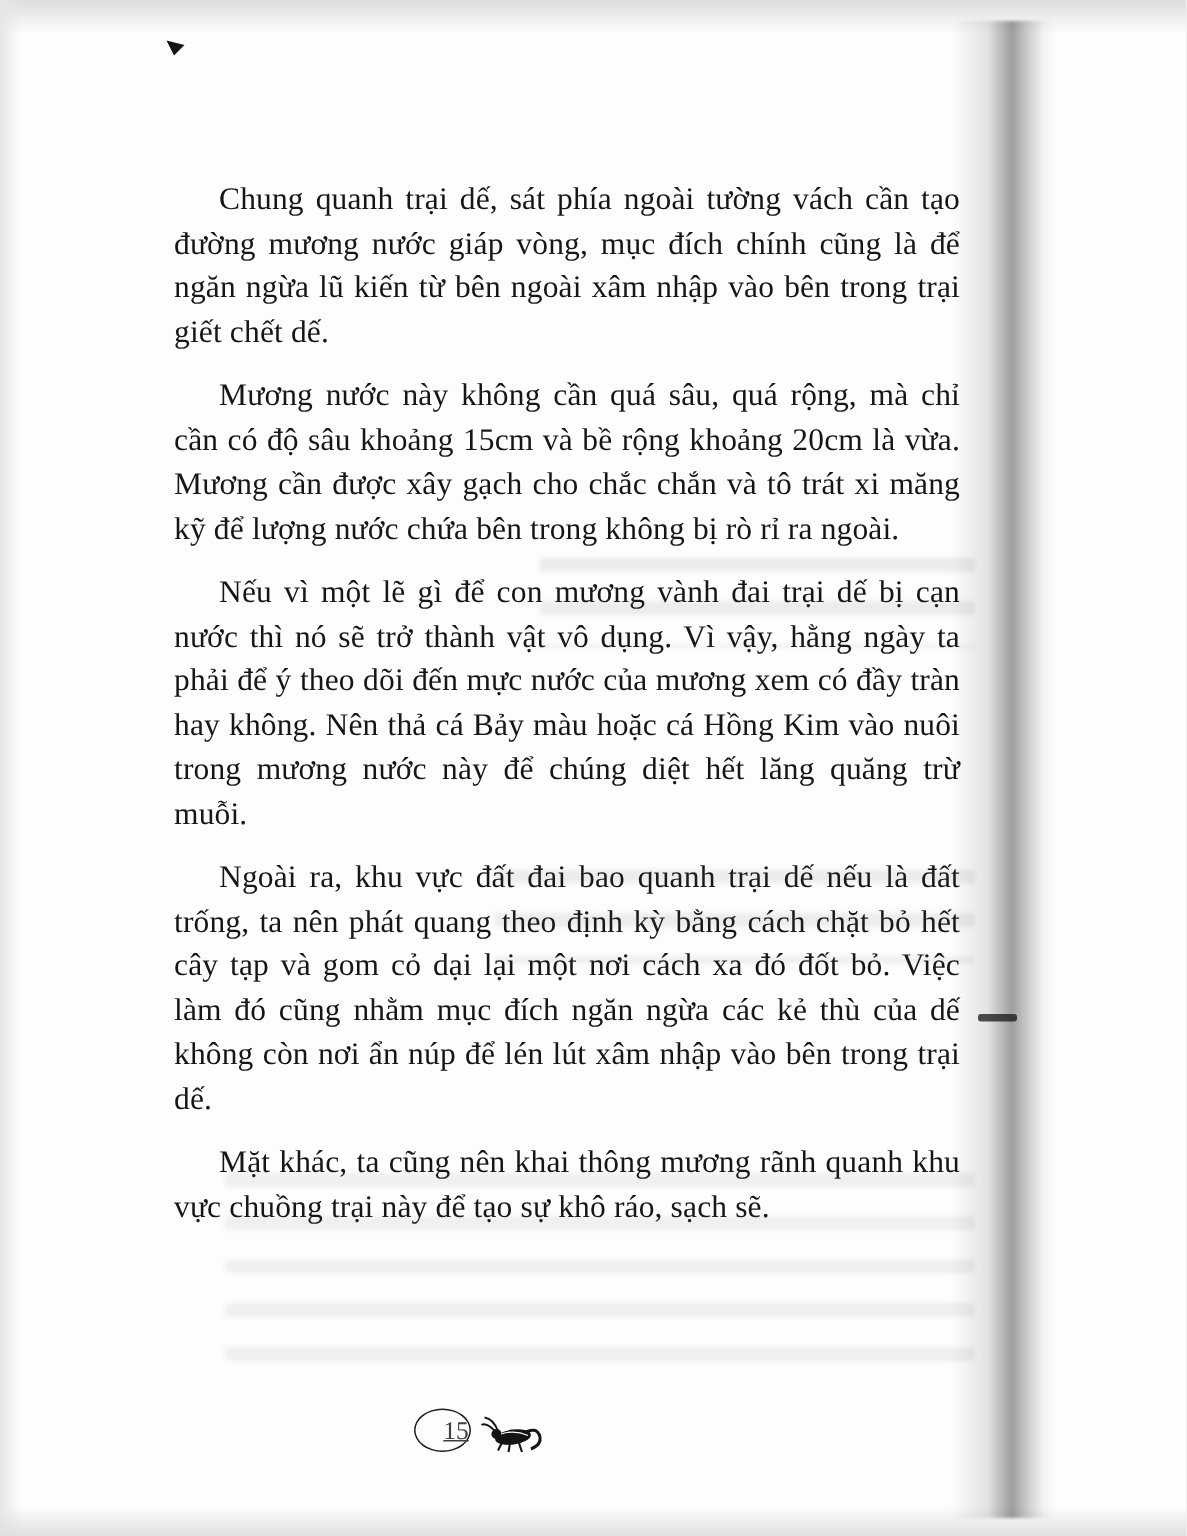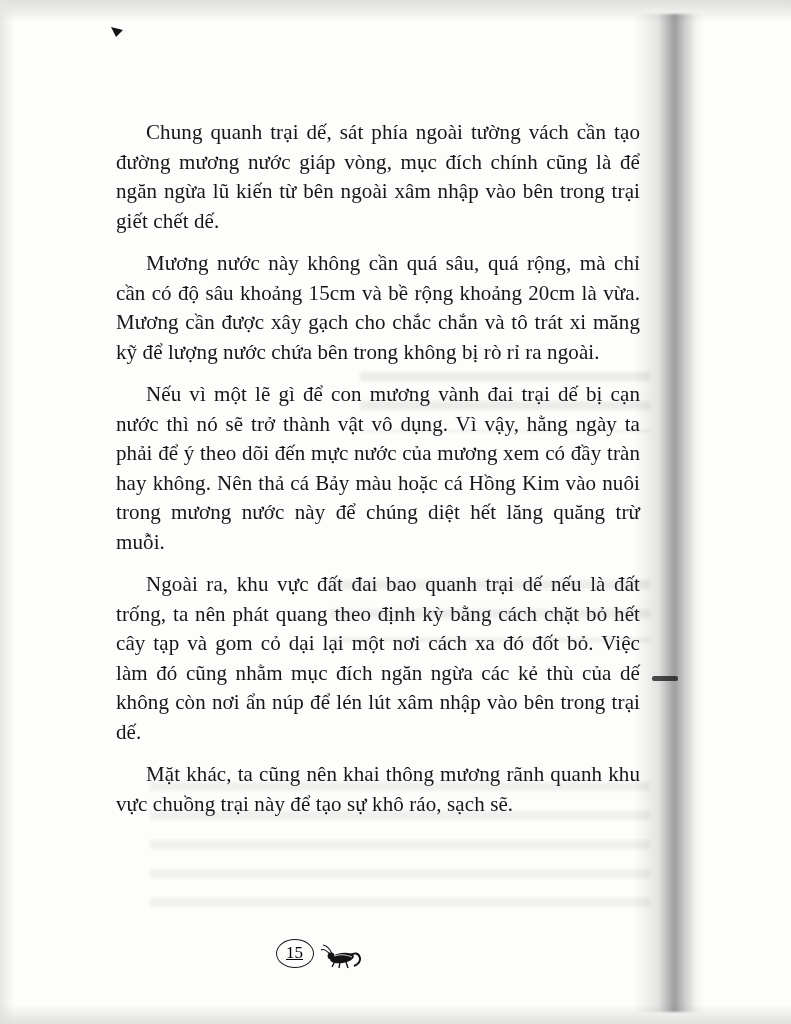--- a/index.html
+++ b/index.html
@@ -94,23 +94,23 @@
     justify-content: center;
     gap: 6px;
   }
   .page-oval {
     width: 36px;
     height: 27px;
     border: 1.6px solid #1c1c1c;
     border-radius: 50%;
     display: flex;
     align-items: center;
-    justify-content: center;
+    justify-content: flex-end;
     font-size: 17px;
-    color: #000000;
+    color: #404040;
     background: transparent;
     text-decoration: underline;
   }
   .cricket {
     margin-top: 12px;
   }
 </style>
 </head>
 <body>
 

